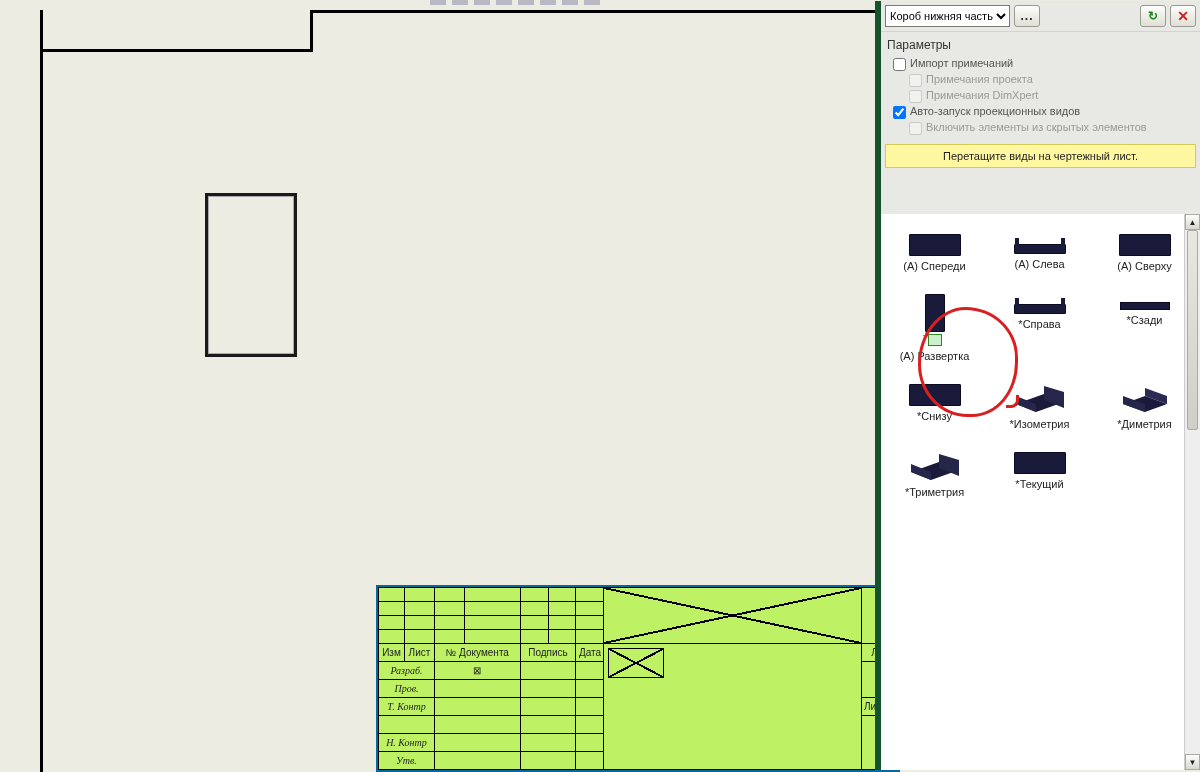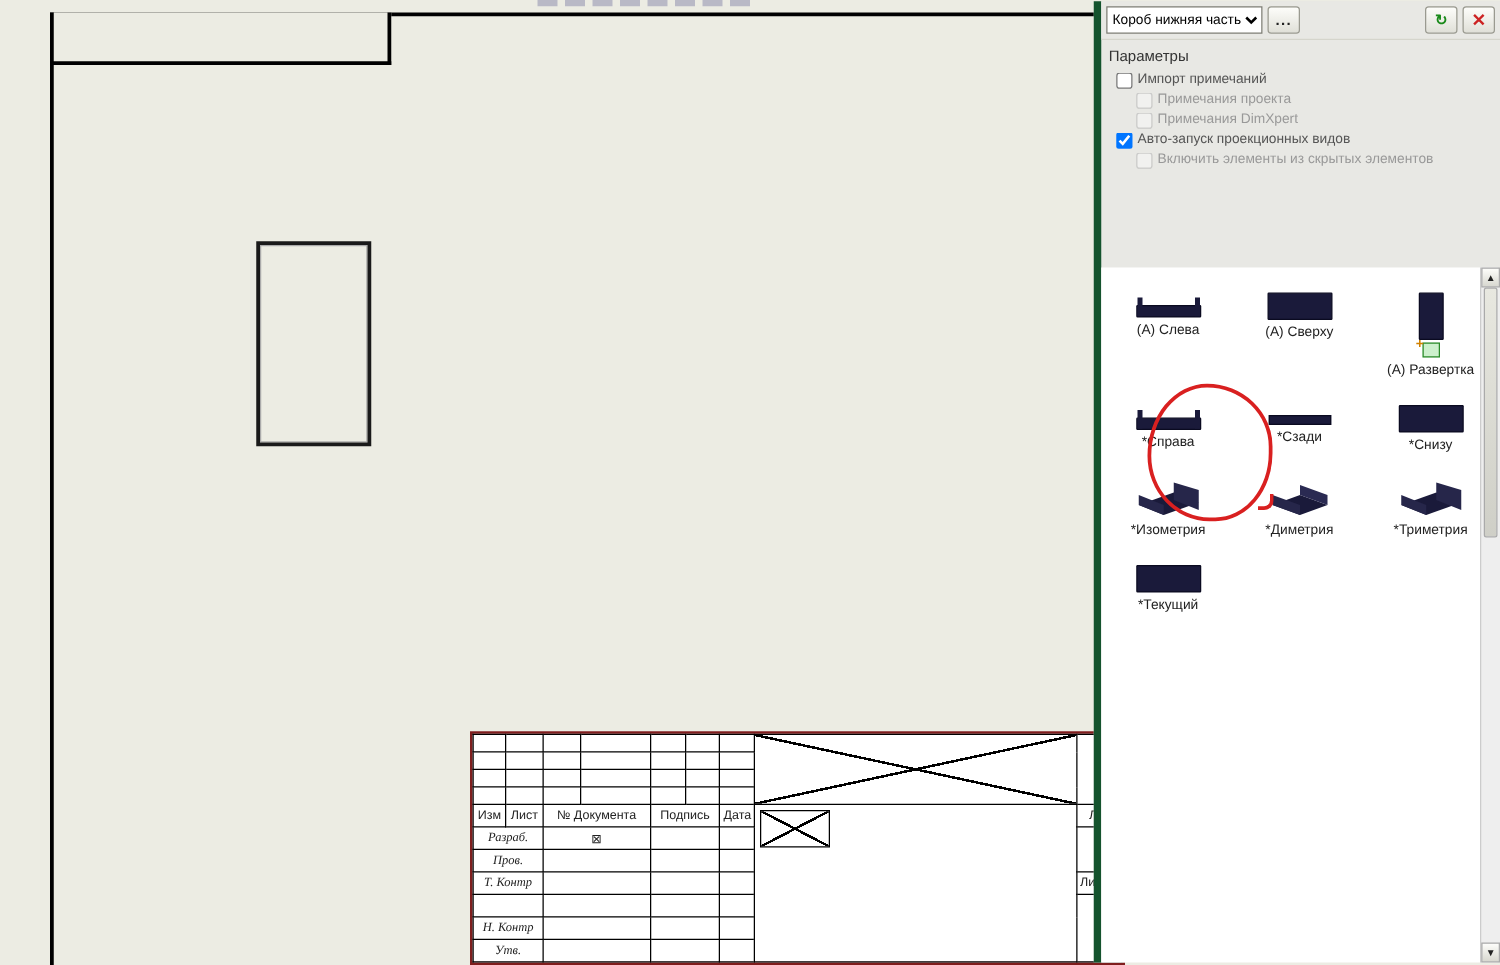--- a/index.html
+++ b/index.html
@@ -13,21 +13,21 @@
 
   
   .sheet-border-top { position:absolute; left:40px; top:5px; width:860px; border-top:3px solid #000; }
   .sheet-border-left { position:absolute; left:40px; top:5px; height:767px; border-left:3px solid #000; }
   .top-tab { position:absolute; left:40px; top:5px; width:273px; height:42px; border:3px solid #000; border-top:0; background:#ecece3; }
 
   
   .placed-view { position:absolute; left:205px; top:188px; width:92px; height:164px; border:3px solid #1a1a1a; background:#ecece3; box-shadow: inset 0 0 0 1px #aaa; }
 
   
-  .titleblock { position:absolute; left:376px; bottom:0; right:0; border:2px solid #7f1d1d; background:#ffffff; }
+  .titleblock { position:absolute; left:376px; bottom:0; right:0; border:2px solid #0369a1; background:#bef264; }
   .titleblock table { border-collapse: collapse; width:100%; }
   .titleblock td, .titleblock th { border:1px solid #000; font-size:10px; padding:2px 2px; height:18px; vertical-align:middle; }
   .tb-upper td { height:14px; }
   .tb-header th { font-weight:normal; font-size:10px; text-align:center; }
   .role { width:56px; text-align:center; font-style:italic; font-size:10px;font-family:Liberation Serif, serif; }
   .cross { width:20px; text-align:center; }
   .tb-right-cross { position:relative; }
   .tb-right-cross::before, .tb-right-cross::after { content:""; position:absolute; left:0; right:0; top:0; bottom:0; }
   .tb-right-cross::before { background:linear-gradient(to top right, transparent calc(50% - 1px), #000 calc(50% - 1px), #000 calc(50% + 1px), transparent calc(50% + 1px)); }
   .tb-right-cross::after { background:linear-gradient(to bottom right, transparent calc(50% - 1px), #000 calc(50% - 1px), #000 calc(50% + 1px), transparent calc(50% + 1px)); }
@@ -237,23 +237,28 @@
     <label class="chk-row">
       <input type="checkbox" checked="" style="">
       <span>Авто-запуск проекционных видов</span>
     </label>
     <label class="chk-row sub">
       <input type="checkbox" disabled="" style="">
       <span>Включить элементы из скрытых элементов</span>
     </label>
   </div>
 
+  <div class="drag-hint">Перетащите виды на чертежный лист.</div>
 
   <div class="views-scroll">
     <div class="views-grid" id="views-grid">
+        <div class="view-tile">
+          <div class="thumb"></div>
+          <div class="view-label">(A) Спереди</div>
+        </div>
         <div class="view-tile">
           <div class="thumb channel"></div>
           <div class="view-label">(A) Слева</div>
         </div>
         <div class="view-tile">
           <div class="thumb"></div>
           <div class="view-label">(A) Сверху</div>
         </div>
         <div class="view-tile">
           <div class="thumb tall"></div>

